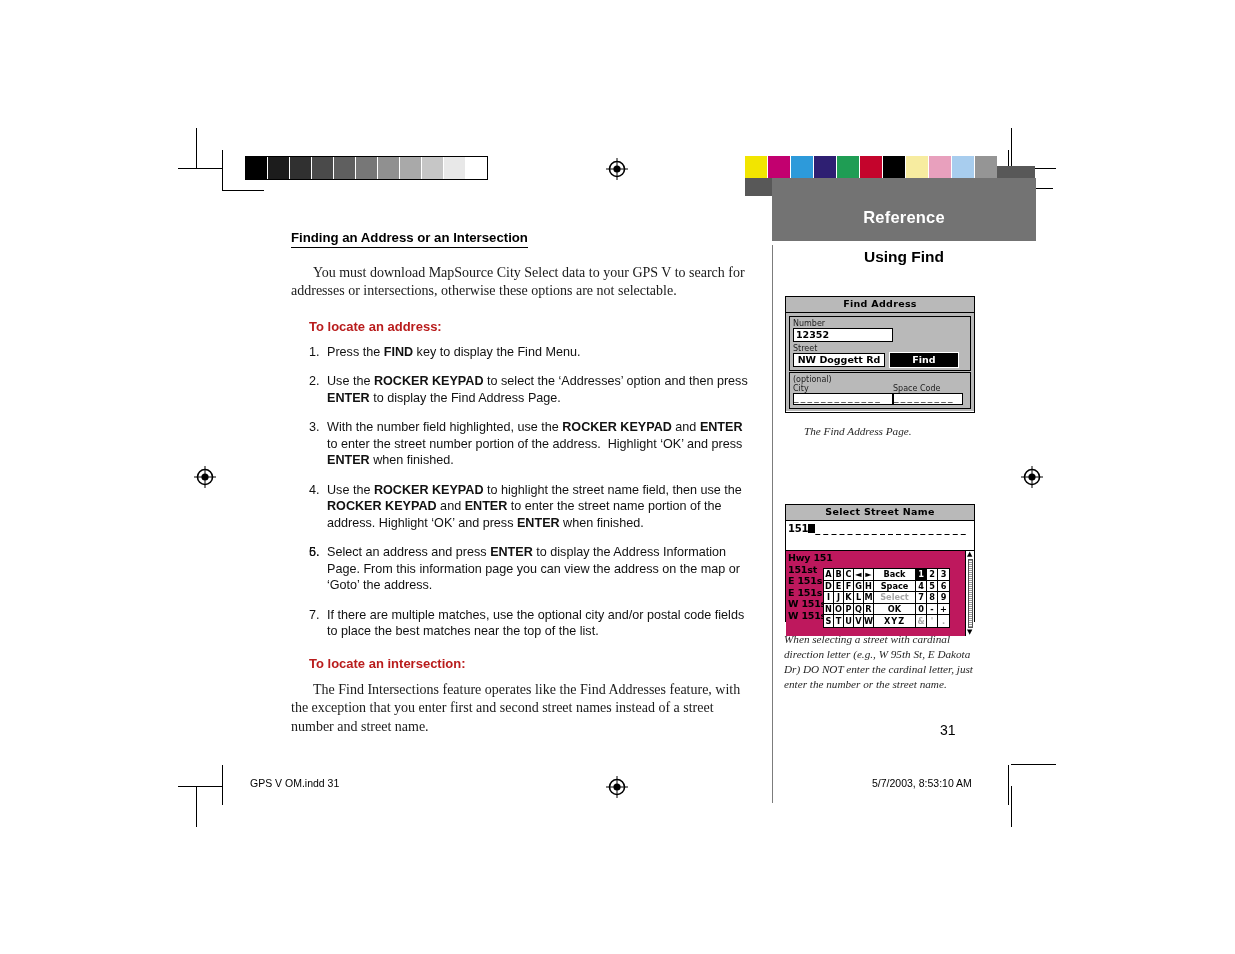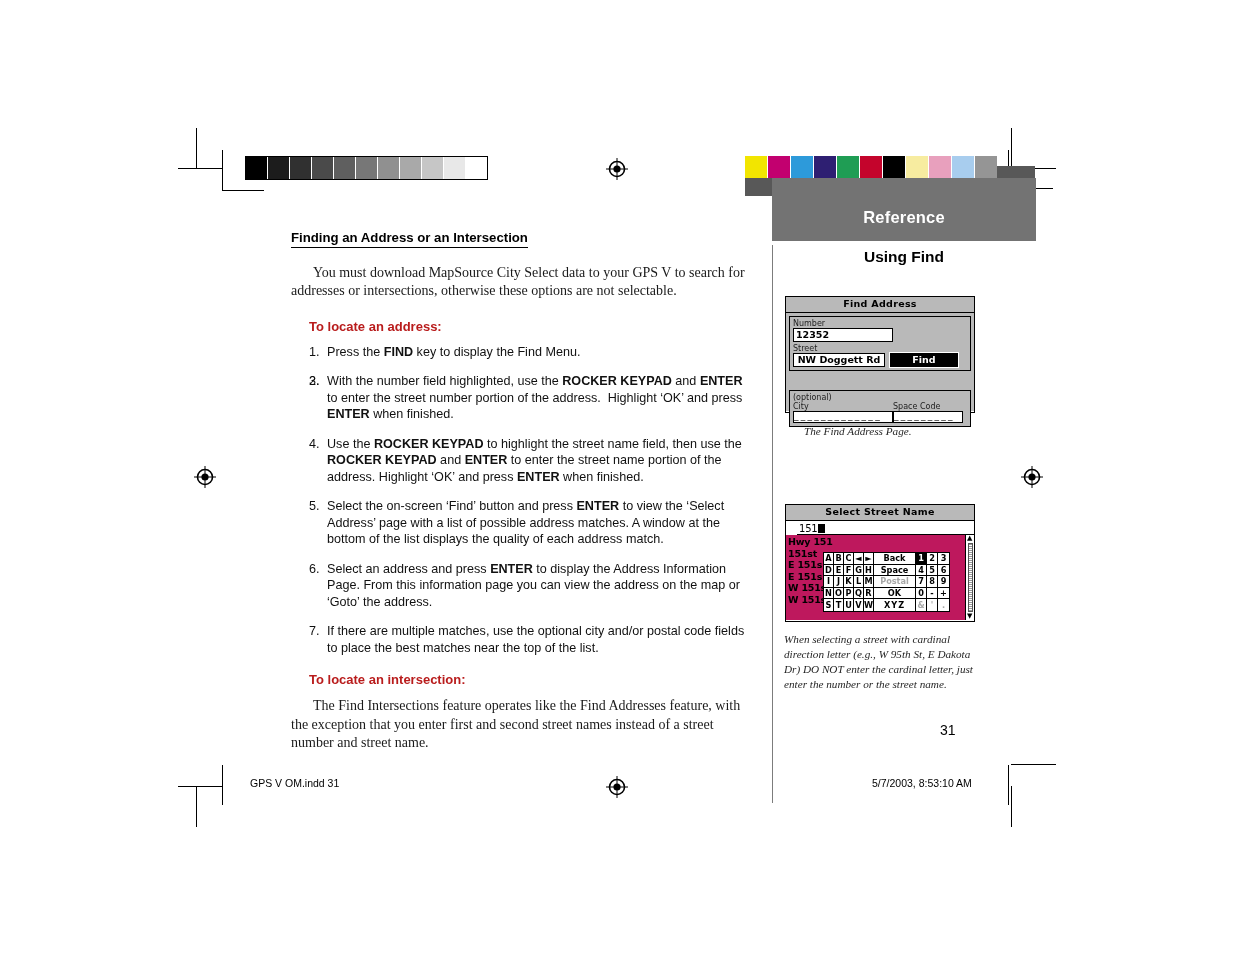--- a/index.html
+++ b/index.html
@@ -294,30 +294,29 @@
 
   
   #select-street {
     left: 785px; top: 504px;
     width: 190px; height: 118px;
   }
   .ss-input {
     background: #fff;
     border-bottom: 1.4px solid #000;
     font-size: 10px;
-    font-weight: normal;
+    font-weight: bold;
     letter-spacing: -0.2px;
     padding: 1px 2px 0 2px;
-    height: 14px;
+    height: 30px;
     line-height: 13px;
     box-sizing: border-box;
     white-space: nowrap;
     overflow: hidden;
     color: #000;
-    margin-left: 11px;
   }
   .ss-cursor {
     display: inline-block;
     width: 7px; height: 9px;
     background: #000;
     vertical-align: -1px;
   }
   .ss-main {
     position: relative;
     height: calc(100% - 17px - 14px);
@@ -473,24 +472,24 @@
       <div class="sw" style="background: rgb(168, 205, 238);"></div>
       <div class="sw" style="background: rgb(149, 149, 149);"></div>
     </div>
 
   <div class="col">
     <h2 class="section-head">Finding an Address or an Intersection</h2>
     <p class="intro">You must download MapSource City Select data to your GPS V to search for addresses or intersections, otherwise these options are not selectable.</p>
     <h3 class="sub-head">To locate an address:</h3>
     <ol class="steps" id="steps-list">
         <li><span class="num">1.</span><span>Press the <b>FIND</b> key to display the Find Menu.</span></li>
-        <li><span class="num">2.</span></li>
+        <li><span class="num">2.</span><span>Use the <b>ROCKER KEYPAD</b> to select the ‘Addresses’ option and then press <b>ENTER</b> to display the Find Address Page.</span></li>
         <li><span class="num">3.</span><span>With the number field highlighted, use the <b>ROCKER KEYPAD</b> and <b>ENTER</b> to enter the street number portion of the address.&nbsp; Highlight ‘OK’ and press <b>ENTER</b> when finished.</span></li>
         <li><span class="num">4.</span><span>Use the <b>ROCKER KEYPAD</b> to highlight the street name field, then use the <b>ROCKER KEYPAD</b> and <b>ENTER</b> to enter the street name portion of the address. Highlight ‘OK’ and press <b>ENTER</b> when finished.</span></li>
-        <li><span class="num">5.</span><span>Select the on-screen ‘Find’ button and press <b>ENTER</b> to view the ‘Select Address’ page with a list of possible address matches. A window at the bottom of the list displays the quality of each address match.</span></li>
+        <li><span class="num">5.</span></li>
         <li><span class="num">6.</span><span>Select an address and press <b>ENTER</b> to display the Address Information Page. From this information page you can view the address on the map or ‘Goto’ the address.</span></li>
         <li><span class="num">7.</span><span>If there are multiple matches, use the optional city and/or postal code fields to place the best matches near the top of the list.</span></li>
       </ol>
     <h3 class="sub-head" style="margin-top:16px;">To locate an intersection:</h3>
     <p class="closing">The Find Intersections feature operates like the Find Addresses feature, with the exception that you enter first and second street names instead of a street number and street name.</p>
   </div>
 
   <div class="divider"></div>
 
   <div class="ref-band">
@@ -504,21 +503,21 @@
     <div class="fa-body">
       <div class="fa-group">
         <div class="fa-label">Number</div>
         <div class="fa-input" style="width:100px;">12352</div>
         <div class="fa-label" style="margin-top:2px;">Street</div>
         <div class="fa-row">
           <div class="fa-input" style="width:92px;text-align:center;">NW Doggett Rd</div>
           <div class="fa-btn">Find</div>
         </div>
       </div>
-      <div class="fa-group" style="margin-top:19px;">
+      <div class="fa-group" style="margin-top:1px;">
         <div class="fa-label">(optional)</div>
         <div class="fa-opt-row">
           <div class="fa-label" style="width:100px;">City</div>
           <div class="fa-label" style="width:70px;">Space Code</div>
         </div>
         <div class="fa-opt-row">
           <div class="fa-dashed" style="width:100px;">_ _ _ _ _ _ _ _ _ _ _ _ _</div>
           <div class="fa-dashed" style="width:70px;">_ _ _ _ _ _ _ _ _</div>
         </div>
       </div>
@@ -558,21 +557,21 @@
           <div class="k">H</div>
           <div class="k">Space</div>
           <div class="k">4</div>
           <div class="k">5</div>
           <div class="k nor">6</div>
           <div class="k">I</div>
           <div class="k">J</div>
           <div class="k">K</div>
           <div class="k">L</div>
           <div class="k">M</div>
-          <div class="k dim">Postal</div>
+          <div class="k dim">Select</div>
           <div class="k">7</div>
           <div class="k">8</div>
           <div class="k nor">9</div>
           <div class="k">N</div>
           <div class="k">O</div>
           <div class="k">P</div>
           <div class="k">Q</div>
           <div class="k">R</div>
           <div class="k">OK</div>
           <div class="k">0</div>

